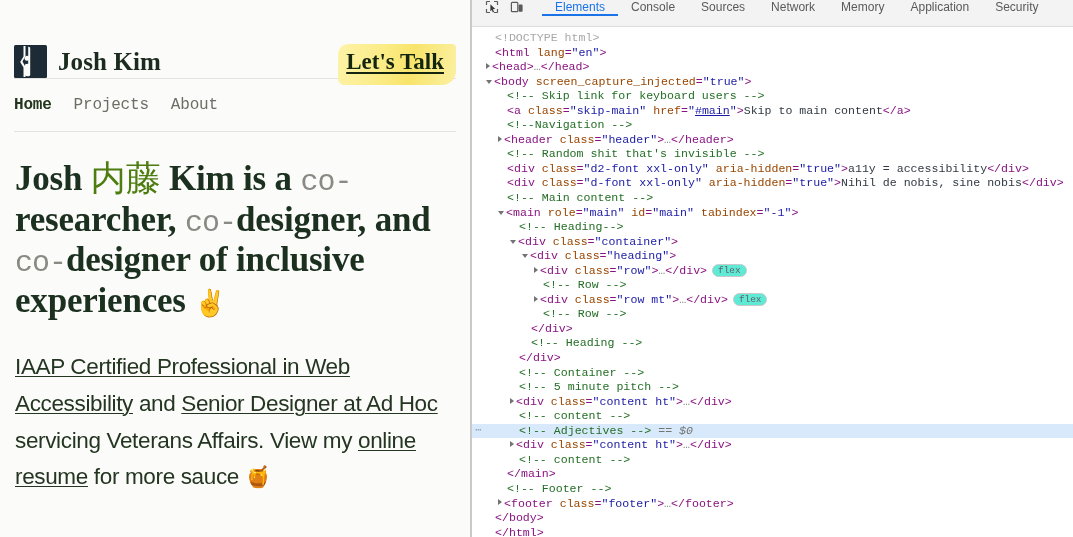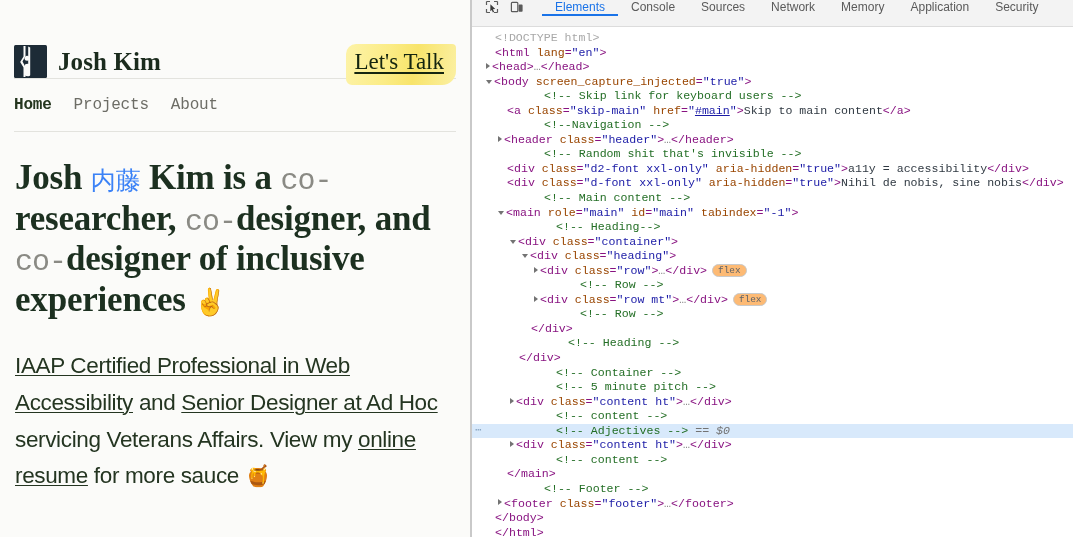--- a/index.html
+++ b/index.html
@@ -56,21 +56,21 @@
   }
   #lets-talk-wrap {
     position: relative;
     padding-right: 6px;
   }
   #lets-talk {
     position: relative;
     display: inline-block;
     font-family: "Liberation Serif", serif;
     font-size: 23px;
-    font-weight: 400;
+    font-weight: 700;
     color: #14250f;
     text-decoration: underline;
     text-underline-offset: 3px;
     text-decoration-thickness: 2px;
     padding: 2px 6px 3px 4px;
     z-index: 1;
     white-space: nowrap;
   }
   #lets-talk::before {
     content: "";
@@ -126,22 +126,22 @@
   #hero-heading .mono-gray {
     font-family: "Liberation Mono", monospace;
     font-weight: 400;
     color: #8a8a84;
     font-size: 30px;
     letter-spacing: -1px;
   }
   #hero-heading .cjk {
     font-family: "DejaVu Sans", sans-serif;
     font-weight: 400;
-    color: #3b82f6;
-    font-size: 25px;
+    color: #4d7c0f;
+    font-size: 35px;
   }
   .emoji {
     font-family: "DejaVu Sans", sans-serif;
     font-size: 26px;
   }
 
   
   #pitch {
     padding: 28px 11px 0 15px;
   }
@@ -265,31 +265,31 @@
     border-left: 3.6px solid transparent;
     border-right: 3.6px solid transparent;
     top: 0px;
   }
   .tk-doctype  { color: #a8a8a8; margin-top: 20px; }
   .tk-tag      { color: #881280; }
   .tk-attr     { color: #994500; }
   .tk-val      { color: #1a1aa6; }
   .tk-link     { color: #1a1aa6; text-decoration: underline; }
   .tk-text     { color: #303942; }
-  .tk-comment  { color: #236e25; margin-left: 37px; }
+  .tk-comment  { color: #236e25; }
   .tk-punct    { color: #881280; }
   .tk-ellipsis { color: #8a8a8a; }
   .tk-dollar   { color: #737373; font-style: italic; }
   .flex-badge {
     display: inline-block;
     font-family: "Liberation Mono", monospace;
     font-size: 9.4px;
     line-height: 11px;
     color: #5f6368;
-    background: #fdba74;
+    background: #5eead4;
     border: 1px solid #c9c9c9;
     border-radius: 7px;
     padding: 0 5px;
     margin-left: 5px;
     vertical-align: 1px;
   }
 </style>
 </head>
 <body>
 

